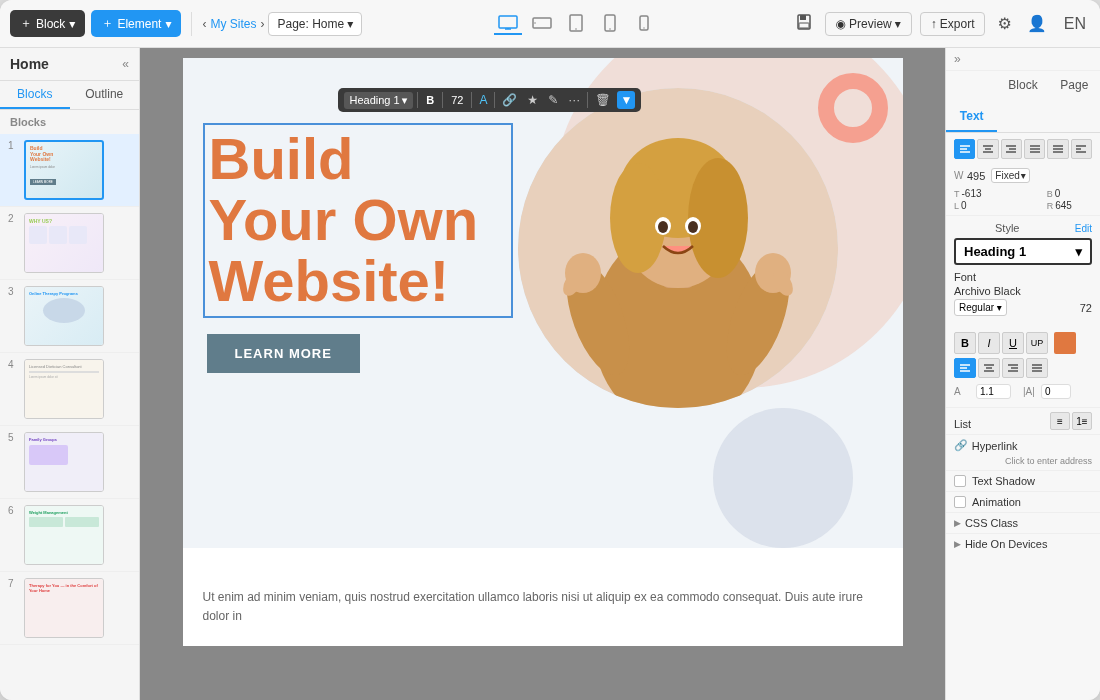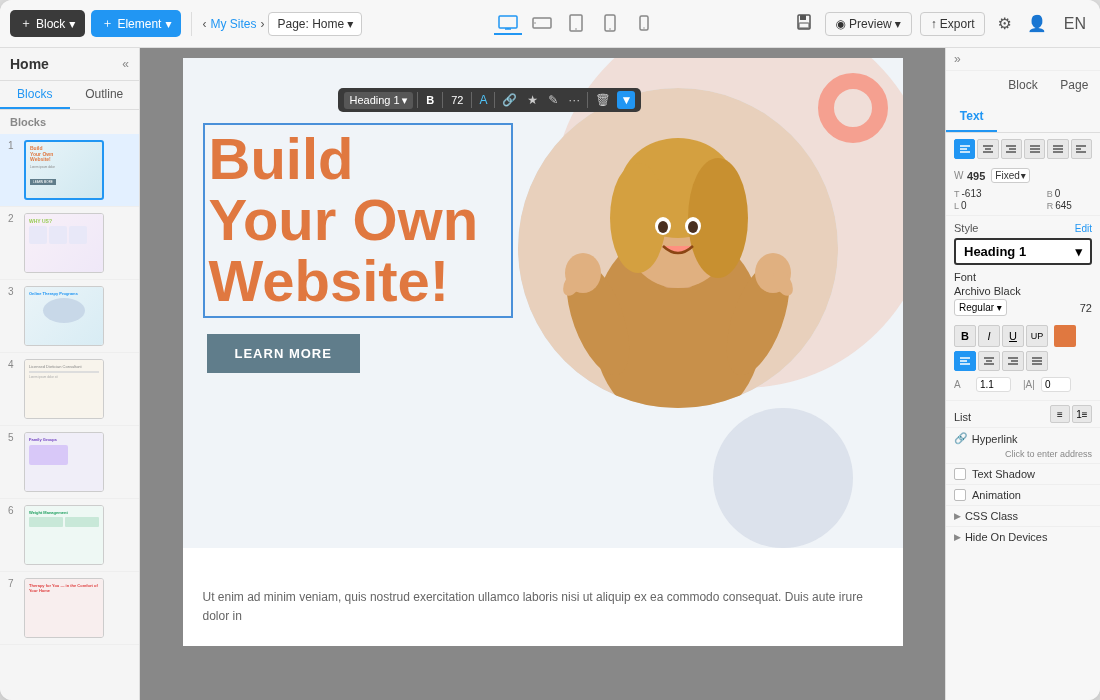--- a/index.html
+++ b/index.html
@@ -80,26 +80,26 @@
 
     
     .right-panel { width: 155px; background: #f7f7f7; border-left: 1px solid #ddd; display: flex; flex-direction: column; font-size: 11px; overflow-y: auto; }
     .panel-tabs { display: flex; border-bottom: 1px solid #ddd; }
     .panel-tab { flex: 1; text-align: center; padding: 7px 4px; font-size: 12px; color: #555; cursor: pointer; border-bottom: 2px solid transparent; }
     .panel-tab.active { color: #2196f3; border-bottom: 2px solid #2196f3; font-weight: 600; margin-top: 31px; }
     .panel-align-row { display: flex; gap: 2px; padding: 6px 8px; align-items: center; }
     .align-btn { width: 22px; height: 20px; background: #e8e8e8; border: 1px solid #ccc; border-radius: 2px; display: flex; align-items: center; justify-content: center; cursor: pointer; }
     .align-btn.active { background: #2196f3; border-color: #2196f3; }
     .panel-section { padding: 6px 8px; border-top: 1px solid #eee; }
-    .panel-section-header { display: flex; justify-content: space-between; align-items: center; margin-bottom: 4px; }
+    .panel-section-header { display: flex; justify-content: space-between; align-items: center; margin-bottom: 4px; margin-left: 41px; }
     .panel-section-label { color: #555; font-size: 11px; font-weight: 500; }
     .panel-edit-link { color: #2196f3; font-size: 10px; cursor: pointer; }
     .style-dropdown { display: flex; align-items: center; justify-content: space-between; background: white; border: 2px solid #333; border-radius: 3px; padding: 4px 8px; font-size: 13px; font-weight: 700; cursor: pointer; margin-bottom: 6px; }
     .font-name { font-size: 11px; color: #333; margin-bottom: 2px; }
-    .font-row { display: flex; align-items: center; gap: 4px; margin-bottom: 9px; }
+    .font-row { display: flex; align-items: center; gap: 4px; margin-bottom: 16px; }
     .font-select { background: white; border: 1px solid #ccc; border-radius: 3px; padding: 2px 4px; font-size: 10px; cursor: pointer; }
     .font-size-val { font-size: 11px; color: #333; margin-left: auto; }
     .format-btns { display: flex; gap: 2px; margin-bottom: 4px; }
     .fmt-btn { width: 22px; height: 22px; background: #e8e8e8; border: 1px solid #ccc; border-radius: 2px; display: flex; align-items: center; justify-content: center; cursor: pointer; font-size: 11px; font-weight: 600; }
     .fmt-color { width: 22px; height: 22px; background: #e07840; border-radius: 2px; cursor: pointer; margin-left: 4px; }
     .text-align-btns { display: flex; gap: 2px; margin-bottom: 4px; }
     .ta-btn { width: 22px; height: 20px; background: #e8e8e8; border: 1px solid #ccc; border-radius: 2px; display: flex; align-items: center; justify-content: center; cursor: pointer; }
     .ta-btn.active { background: #2196f3; color: white; border-color: #2196f3; }
     .spacing-row { display: flex; align-items: center; gap: 6px; padding: 2px 0; }
     .spacing-input { background: white; border: 1px solid #ddd; border-radius: 3px; padding: 1px 3px; width: 35px; font-size: 10px; }
@@ -126,21 +126,21 @@
     .thumb7 { background: linear-gradient(135deg, #f8e8e8, #f0d8d8); }
     
     
     .panel-top-icons { display: flex; align-items: center; padding: 4px 8px; border-bottom: 1px solid #eee; }
     .panel-collapse-btn { color: #888; font-size: 12px; cursor: pointer; margin-right: 8px; }
     
     .w-label { font-size: 10px; color: #888; }
     .dims-row { display: flex; align-items: center; gap: 6px; padding: 3px 8px; }
     .dim-group { display: flex; align-items: center; gap: 3px; }
     .dim-label { font-size: 10px; color: #888; width: 10px; }
-    .dim-val { font-size: 11px; color: #333; font-weight: 700; }
+    .dim-val { font-size: 11px; color: #333; font-weight: 400; }
     .dim-dropdown { font-size: 10px; color: #333; background: white; border: 1px solid #ccc; border-radius: 3px; padding: 1px 3px; cursor: pointer; display: flex; align-items: center; gap: 1px; }
     .trbl-grid { display: grid; grid-template-columns: 1fr 1fr 1fr; gap: 1px; padding: 2px 8px 4px; font-size: 10px; }
     .trbl-item { display: flex; align-items: center; gap: 2px; }
     .trbl-label { color: #888; font-size: 9px; }
     .trbl-val { color: #333; }
   </style>
 </head>
 <body>
 
 <div class="window">

